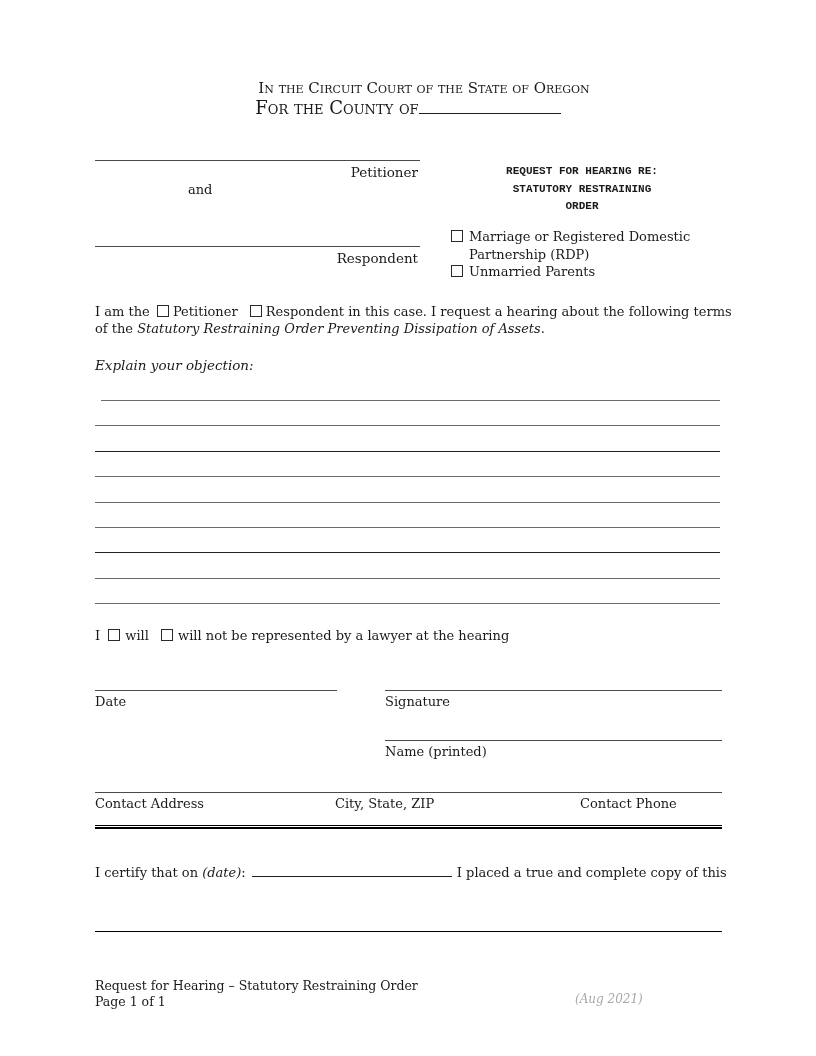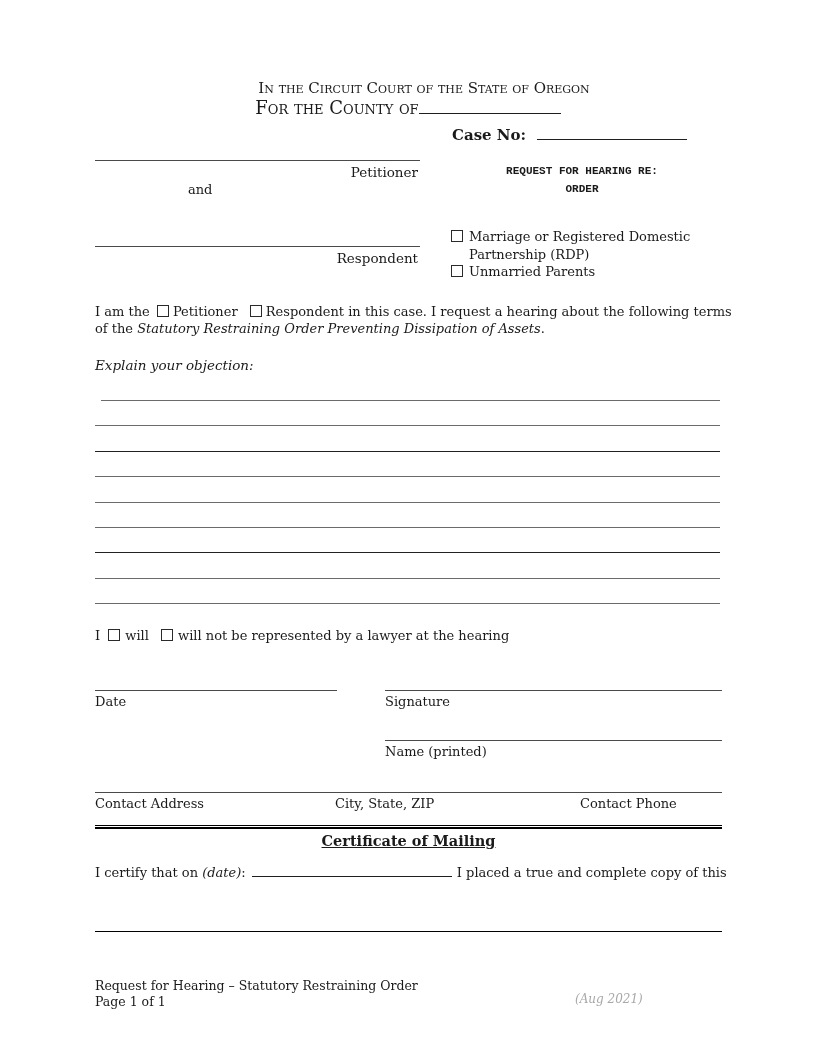--- a/index.html
+++ b/index.html
@@ -62,33 +62,30 @@
 </head>
 <body>
 
 <div class="page">
 
   <div class="abs header1 ctr sc">In the Circuit Court of the State of Oregon</div>
   <div class="abs header2 ctr">
     <span class="sc">For the County of</span><span class="blank" style="width:142px;"></span>
   </div>
 
-  <div class="abs caserow">
-    <span class="b">Case No:</span>
-    <span class="blank" style="width:150px; margin-left:6px; border-bottom-width:1.5px;"></span>
-  </div>
 
   <div class="hline med" style="top:160px; left:95px; width:325px;"></div>
   <div class="abs party-label" style="left:95px; top:164px;">Petitioner</div>
   <div class="abs" style="left:188px; top:182px;">and</div>
   <div class="hline med" style="top:246px; left:95px; width:325px;"></div>
   <div class="abs party-label" style="left:95px; top:250px;">Respondent</div>
 
   <div class="abs title-block ctr b">
     <span style="display:block;">REQUEST FOR HEARING RE:</span>
+    <span style="display:block;">STATUTORY RESTRAINING</span>
     <span style="display:block;">ORDER</span>
   </div>
 
   <div class="abs cts">
     <div class="ct-opt">
       <span class="cb"></span>
       <span>Marriage or Registered Domestic</span><br>
       <span>Partnership (RDP)</span>
     </div>
     <div class="ct-opt">
@@ -133,21 +130,20 @@
 
   <div class="hline med" style="top:740px; left:385px; width:337px;"></div>
   <div class="abs lbl" style="left:385px; top:744px;">Name (printed)</div>
 
   <div class="hline med" style="top:792px; left:95px; width:627px;"></div>
   <div class="abs lbl" style="left:95px; top:796px;">Contact Address</div>
   <div class="abs lbl" style="left:335px; top:796px;">City, State, ZIP</div>
   <div class="abs lbl" style="left:580px; top:796px;">Contact Phone</div>
 
   <div class="dbl-rule" style="top:825px; left:95px; width:627px;"></div>
-  <div class="abs cert-head ctr b">Certificate of Mailing</div>
 
   <div class="abs cert-para">
     <div class="nowrap">
       <span>I certify that on </span><span class="i">(date)</span><span>:</span>
       <span class="blank" style="width:200px; margin:0 5px 0 2px;"></span><span>I placed a true and complete copy of this</span>
     </div>
   </div>
 
   <div class="hline black" style="top:931px; left:95px; width:627px;"></div>
 

